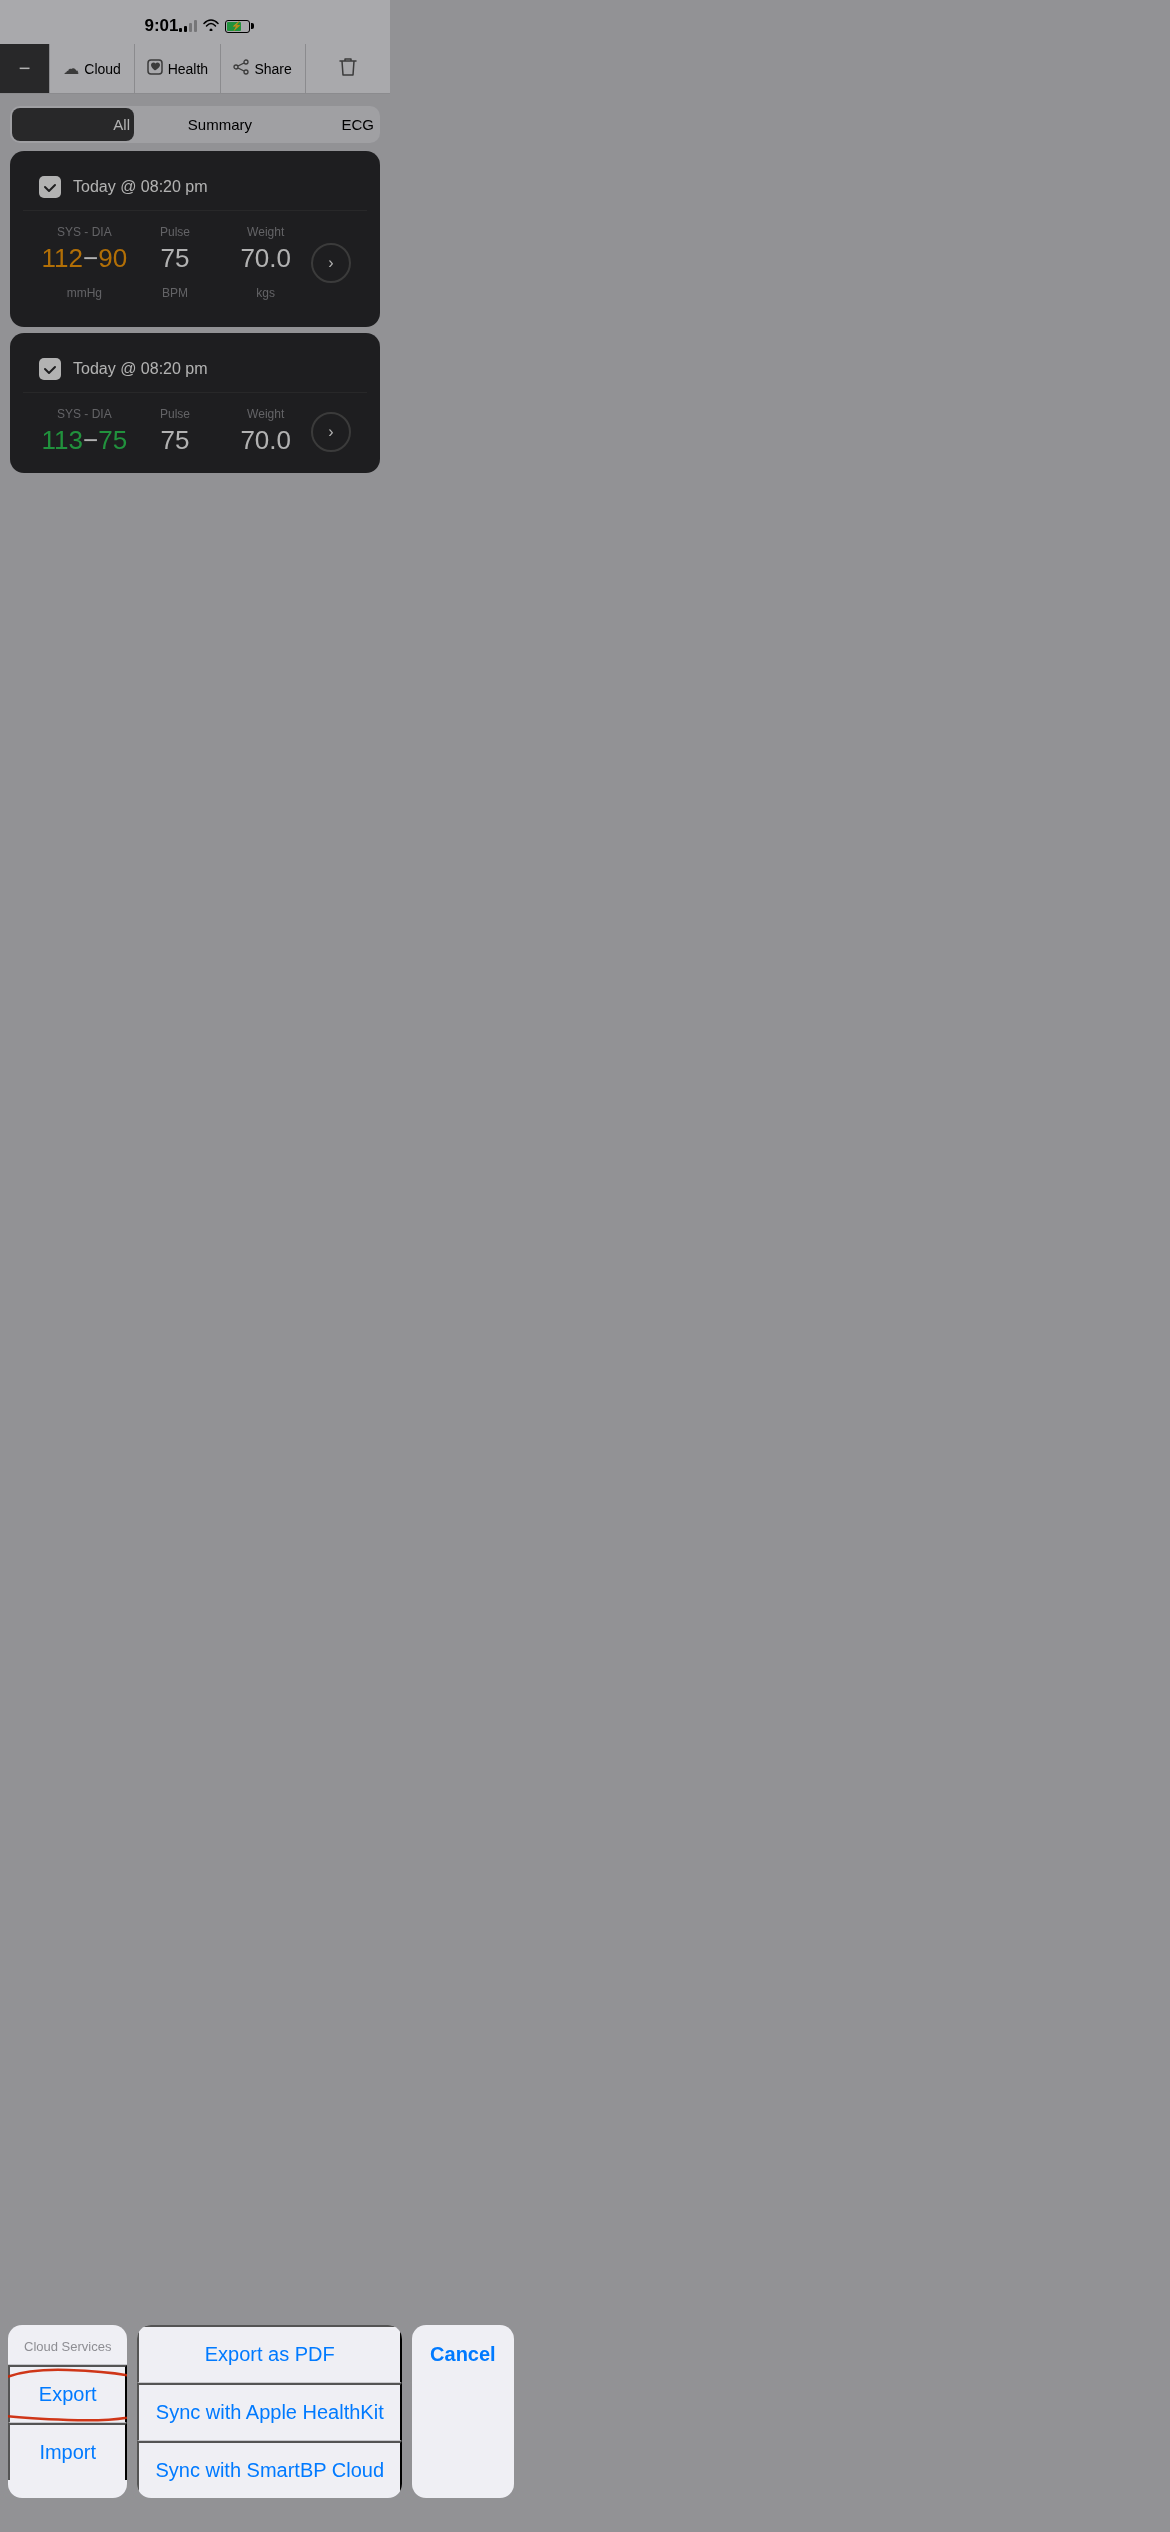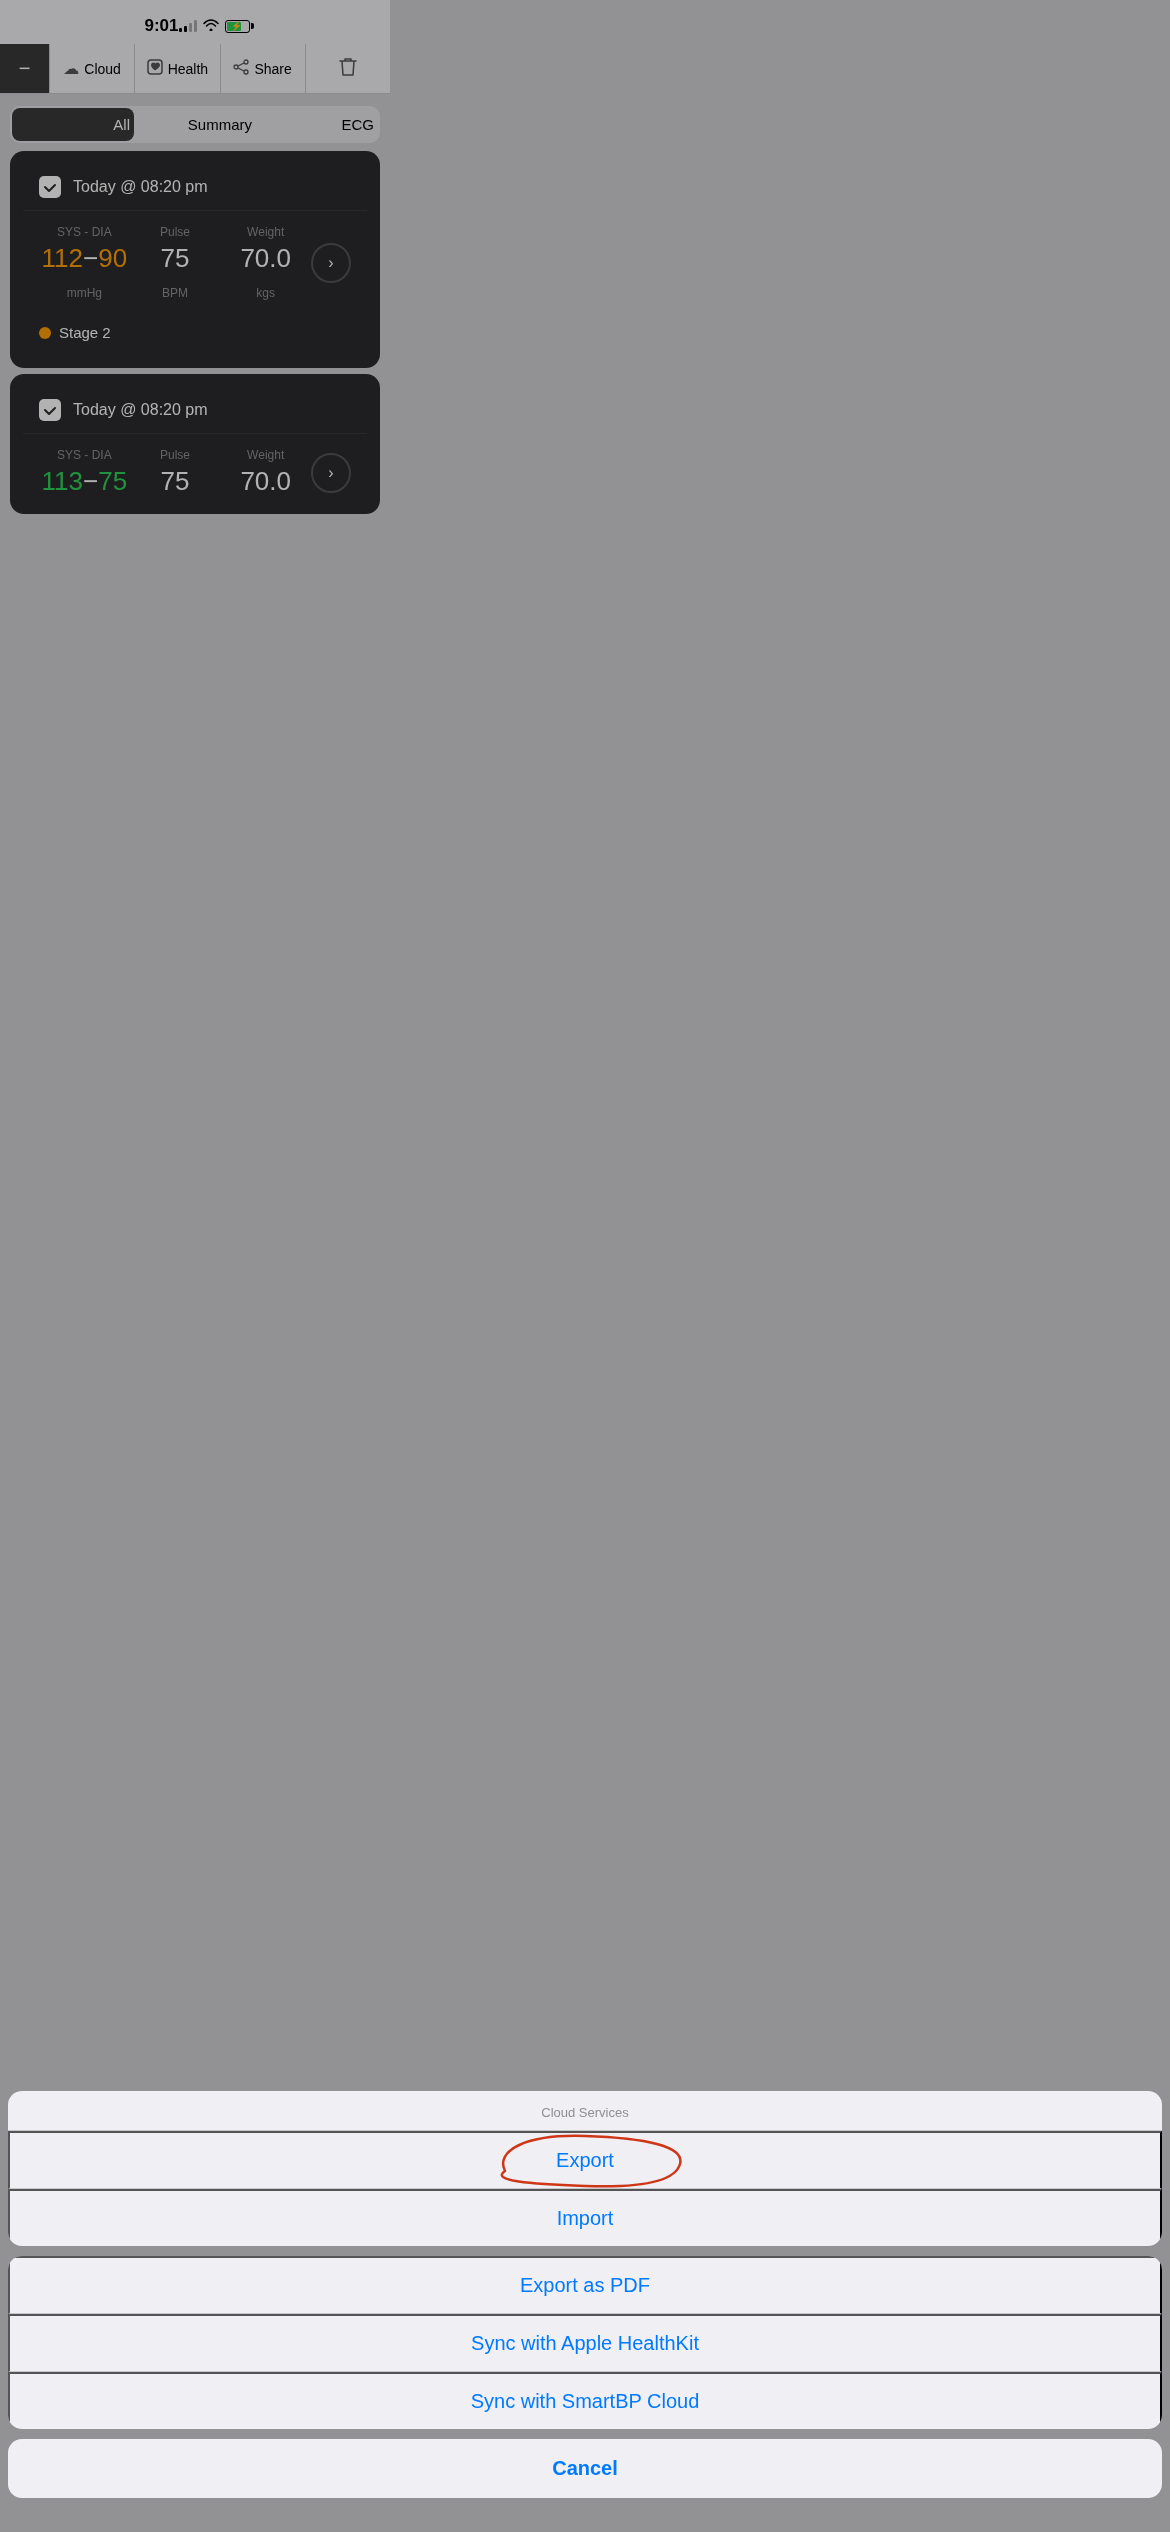--- a/index.html
+++ b/index.html
@@ -262,21 +262,21 @@
 
     
     .action-sheet-container {
       position: fixed;
       bottom: 0;
       left: 0;
       right: 0;
       z-index: 20;
       padding: 0 8px 34px 8px;
       display: flex;
-      flex-direction: column;
+      flex-direction: row;
       gap: 10px;
     }
 
     .action-sheet-group {
       background: rgba(242,242,247,0.97);
       border-radius: 14px;
       overflow: hidden;
     }
 
     .action-sheet-title {
@@ -418,24 +418,20 @@
       <div class="reading-value">75</div>
       <div class="reading-unit">BPM</div>
     </div>
     <div class="reading-group">
       <div class="reading-label">Weight</div>
       <div class="reading-value">70.0</div>
       <div class="reading-unit">kgs</div>
     </div>
     <div class="chevron-circle">›</div>
   </div>
-  <div class="stage-badge">
-    <div class="stage-dot"></div>
-    <span class="stage-text">Stage 2</span>
-  </div>
 </div>
 
 <div class="card card-partial">
   <div class="card-header">
     <div class="card-checkbox">
       <svg viewBox="0 0 14 14" fill="none">
           <path d="M2 7l4 4 6-6" stroke="#2c2c2e" stroke-width="2" stroke-linecap="round" stroke-linejoin="round"></path>
         </svg>
     </div>
     <span class="card-date">Today @ 08:20 pm</span>

